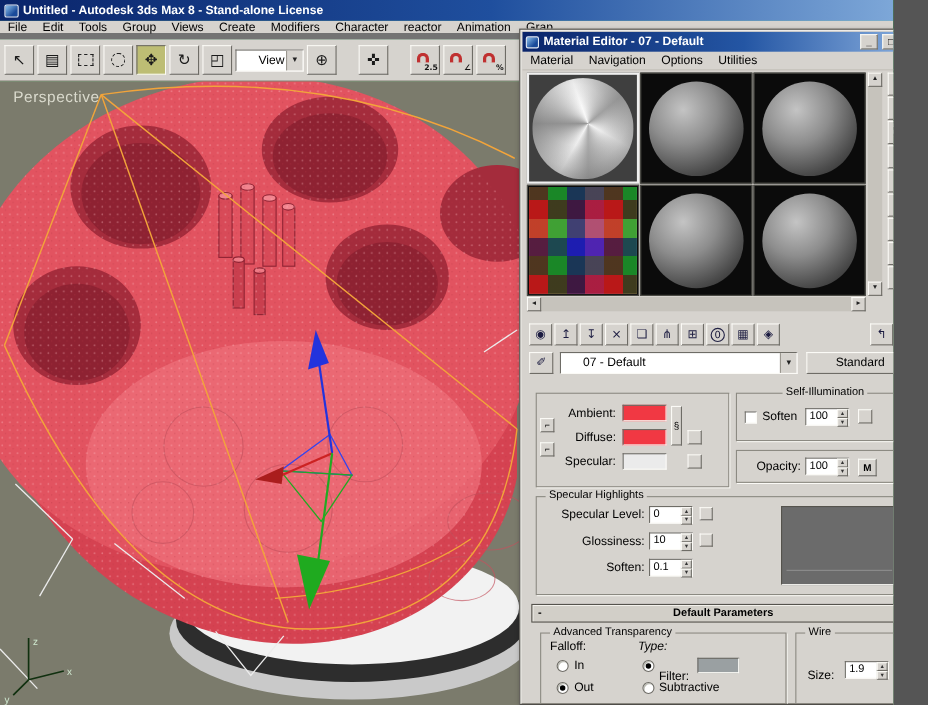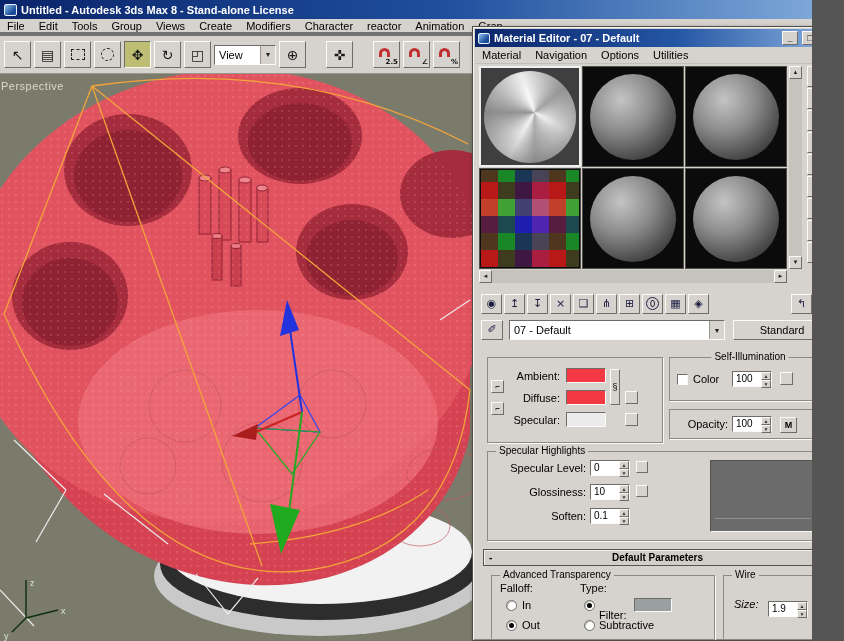--- a/index.html
+++ b/index.html
@@ -8,47 +8,47 @@
 
   
   .titlebar { position:absolute; left:0; right:0; top:0; height:19px;
     background:linear-gradient(90deg,#0a246a,#1f4f9e 55%,#7da7d8); display:flex; align-items:center;
     padding:0 4px; gap:4px; }
   .title-text { color:#fff; font-size:11px; font-weight:bold; white-space:nowrap; }
   .app-icon { width:13px; height:12px; background:linear-gradient(135deg,#8fc4ee,#1a4a9a 70%);
     border:1px solid #e8f0fa; border-radius:2px; flex:0 0 auto; }
 
   #menubar { position:absolute; left:0; right:0; top:19px; height:17px; background:#d6d3ce;
-    border-bottom:4px solid #737373; display:flex; align-items:center; font-size:11px; color:#000; }
+    border-bottom:6px solid #737373; display:flex; align-items:center; font-size:11px; color:#000; }
   .menu-item { padding:1px 7px; cursor:default; }
 
   #toolbar { position:absolute; left:0; right:0; top:36px; height:38px; background:#d6d3ce;
     border-bottom:1px solid #9a978f; display:flex; align-items:center; padding-left:4px; gap:3px; }
   .tb { width:27px; height:27px; background:#d6d3ce; border:1px solid; border-color:#fbfaf6 #6e6c66 #6e6c66 #fbfaf6;
     font-size:14px; color:#1a1a1a; display:flex; align-items:center; justify-content:center; position:relative; padding:0;
     font-family:"DejaVu Sans", sans-serif; }
   .tb.active { background:#bdbd74; border-color:#6e6c66 #fbfaf6 #fbfaf6 #6e6c66; }
   .tb-gap { width:14px; }
   .shape-rect { width:14px; height:11px; border:1px dashed #222; }
   .shape-circ { width:13px; height:13px; border:1px dashed #222; border-radius:50%; }
   .magnet { position:absolute; left:5px; top:6px; width:11px; height:9px; border:3px solid #c03030;
     border-bottom:none; border-radius:7px 7px 0 0; }
   .snap-label { position:absolute; right:1px; bottom:1px; font-size:7px; font-weight:bold; color:#111; }
 
   .combo { height:20px; background:#fff; border:1px solid; border-color:#6e6c66 #fbfaf6 #fbfaf6 #6e6c66;
     display:flex; align-items:center; font-size:11px; }
-  .combo-val { flex:1; padding-left:4px; white-space:nowrap; overflow:hidden; }
+  .combo-val { flex:1; padding-left:20px; white-space:nowrap; overflow:hidden; }
   .combo-btn { width:15px; height:100%; background:#d6d3ce; border-left:1px solid #9a978f;
     display:flex; align-items:center; justify-content:center; font-size:7px; color:#222; }
   .arr-down::before { content:"▼"; }
   .view-combo { width:62px; }
 
   
   #viewport { position:absolute; left:0; top:74px; width:844px; height:567px; background:#7b7b6c; }
-  .vp-label { position:absolute; left:1px; top:6px; color:#dadacd; font-size:11px; letter-spacing:.5px; }
+  .vp-label { position:absolute; left:12px; top:6px; color:#dadacd; font-size:14px; letter-spacing:.5px; }
 
   
   #material-editor { position:absolute; left:472px; top:26px; width:372px; height:615px; background:#d6d3ce;
     border:1px solid #4f4d48; box-shadow: inset 1px 1px 0 #f6f4ef, inset -1px -1px 0 #8a8880, 2px 2px 5px rgba(0,0,0,.45);
     z-index:20; overflow:hidden; }
   #me-titlebar { position:absolute; left:2px; right:2px; top:2px; height:18px;
     background:linear-gradient(90deg,#0a246a,#2456a4 55%,#8fb4e2); display:flex; align-items:center; padding:0 3px; gap:4px; }
   .winbtn { width:16px; height:14px; background:#d6d3ce; border:1px solid; border-color:#fbfaf6 #6e6c66 #6e6c66 #fbfaf6;
     font-size:9px; line-height:11px; text-align:center; color:#000; padding:0; font-weight:bold; }
   #me-menubar { position:absolute; left:2px; right:2px; top:20px; height:17px; display:flex; align-items:center;
@@ -389,21 +389,21 @@
       <div class="swatch" style="left: 78px; top: 32px; background: rgb(241, 56, 67);"></div>
       <div class="swatch" style="left: 78px; top: 54px; background: rgb(235, 235, 235);"></div>
       <button class="stdbtn" style="left:122px; top:11px; width:10px; height:36px; font-size:9px;"><span>§</span></button>
       <button class="mapbtn" style="left:137px; top:33px;"></button>
       <button class="mapbtn" style="left:137px; top:55px;"></button>
     </div>
 
     <div class="grp" style="left:196px; top:330px; width:162px; height:44px;">
       <span class="grp-title center">Self-Illumination</span>
       <span class="checkbox" style="left:7px; top:16px;"></span>
-      <span class="lbl" style="left:23px; top:15px;">Color</span>
+      <span class="lbl" style="left:23px; top:15px;">Soften</span>
       <div class="spinner" style="left:62px; top:13px;">
         <span class="spin-val">100</span>
         <span class="spin-btns">
             <button class="spin-up"></button>
             <button class="spin-down"></button>
           </span>
       </div>
       <button class="mapbtn" style="left:110px; top:14px;"></button>
     </div>
 
@@ -451,35 +451,35 @@
     </div>
 
     <button class="rollout">
       <span class="minus">-</span>
       <span>Default Parameters</span>
     </button>
 
     <div class="grp" style="left:18px; top:548px; width:224px; height:70px;">
       <span class="grp-title">Advanced Transparency</span>
       <span class="lbl" style="left:8px; top:6px;">Falloff:</span>
-      <span class="lbl" style="left:88px; top:6px;">Type:</span>
+      <span class="lbl" style="left:88px; top:6px;font-style:italic;">Type:</span>
       <span class="radio" style="left:14px; top:24px;"></span>
       <span class="lbl" style="left:30px; top:23px;">In</span>
       <span class="radio checked" style="left:14px; top:44px;"></span>
       <span class="lbl" style="left:30px; top:43px;text-align:center;">Out</span>
       <span class="radio checked" style="left:92px; top:24px;"></span>
       <span class="lbl" style="left:107px; top:33px;">Filter:</span>
       <div class="swatch" style="left: 142px; top: 22px; width: 38px; height: 14px; background: rgb(154, 160, 162);"></div>
       <span class="radio" style="left:92px; top:44px;"></span>
       <span class="lbl" style="left:107px; top:43px;">Subtractive</span>
     </div>
 
     <div class="grp" style="left:250px; top:548px; width:106px; height:70px;">
       <span class="grp-title">Wire</span>
-      <span class="lbl" style="left:10px; top:22px;font-style:italic;">Size:</span>
+      <span class="lbl" style="left:10px; top:32px;">Size:</span>
       <div class="spinner" style="left:44px; top:25px;">
         <span class="spin-val">1.9</span>
         <span class="spin-btns">
             <button class="spin-up"></button>
             <button class="spin-down"></button>
           </span>
       </div>
     </div>
   </div>
 </div>

